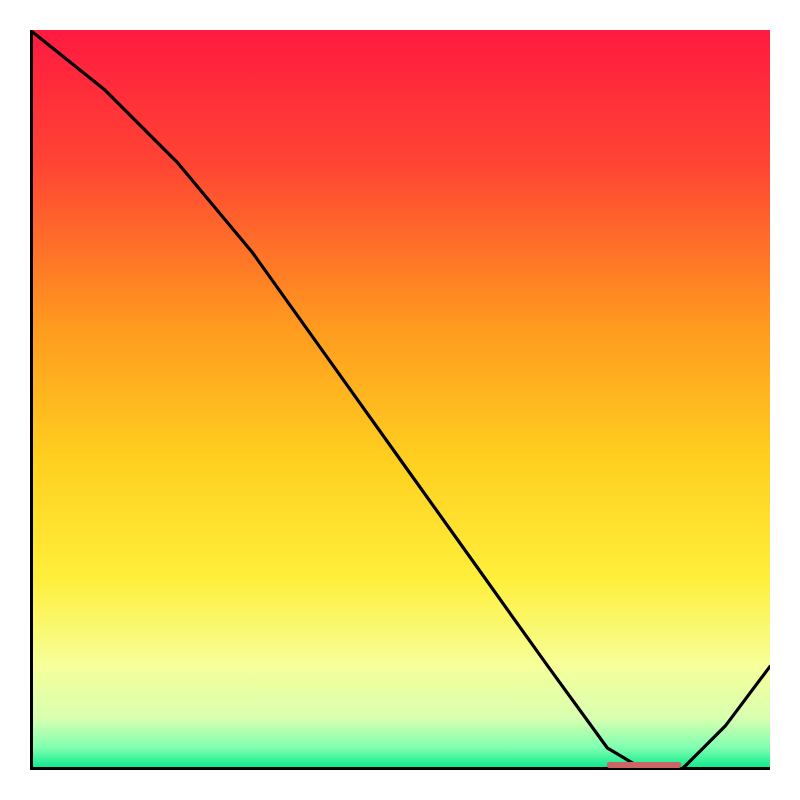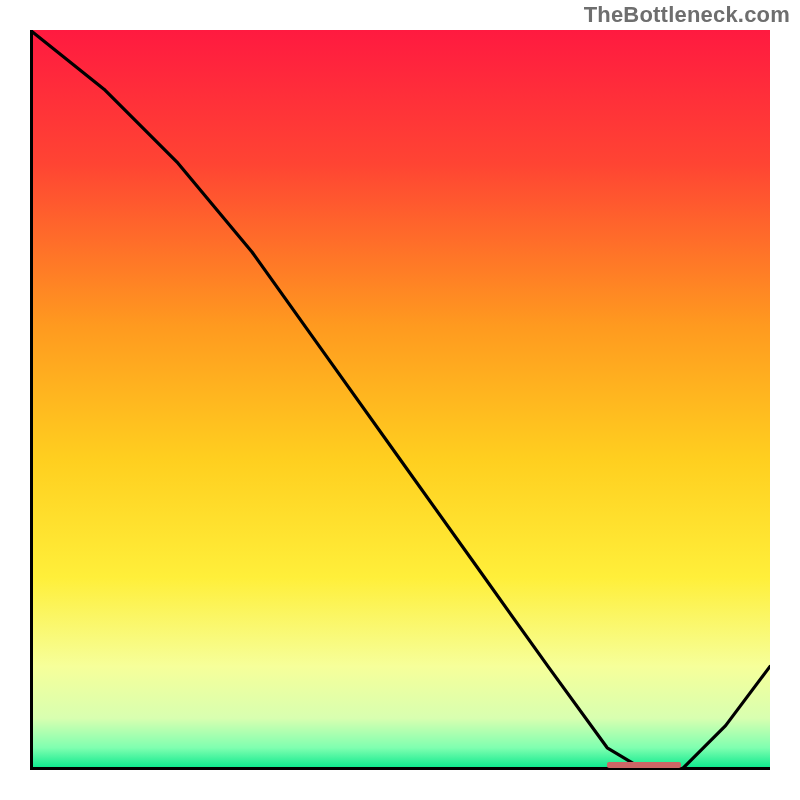--- a/index.html
+++ b/index.html
@@ -43,21 +43,20 @@
     
     height: 6px;
     background: #cc6666;
     border-radius: 2px;
     z-index: 5;
   }
 </style>
 </head>
 <body>
 <div class="wrap">
-  <span class="watermark">TheBottleneck.com</span>
 
   <div class="plot-frame">
     <svg viewBox="0 0 740 740" preserveAspectRatio="none">
       <defs>
 
         <linearGradient id="heat" x1="0" y1="0" x2="0" y2="1">
           <stop id="g0" offset="0%" stop-color="#ff1a40"></stop>
           <stop id="g1" offset="18%" stop-color="#ff4433"></stop>
           <stop id="g2" offset="40%" stop-color="#ff9a1f"></stop>
           <stop id="g3" offset="57.99999999999999%" stop-color="#ffcf1f"></stop>

